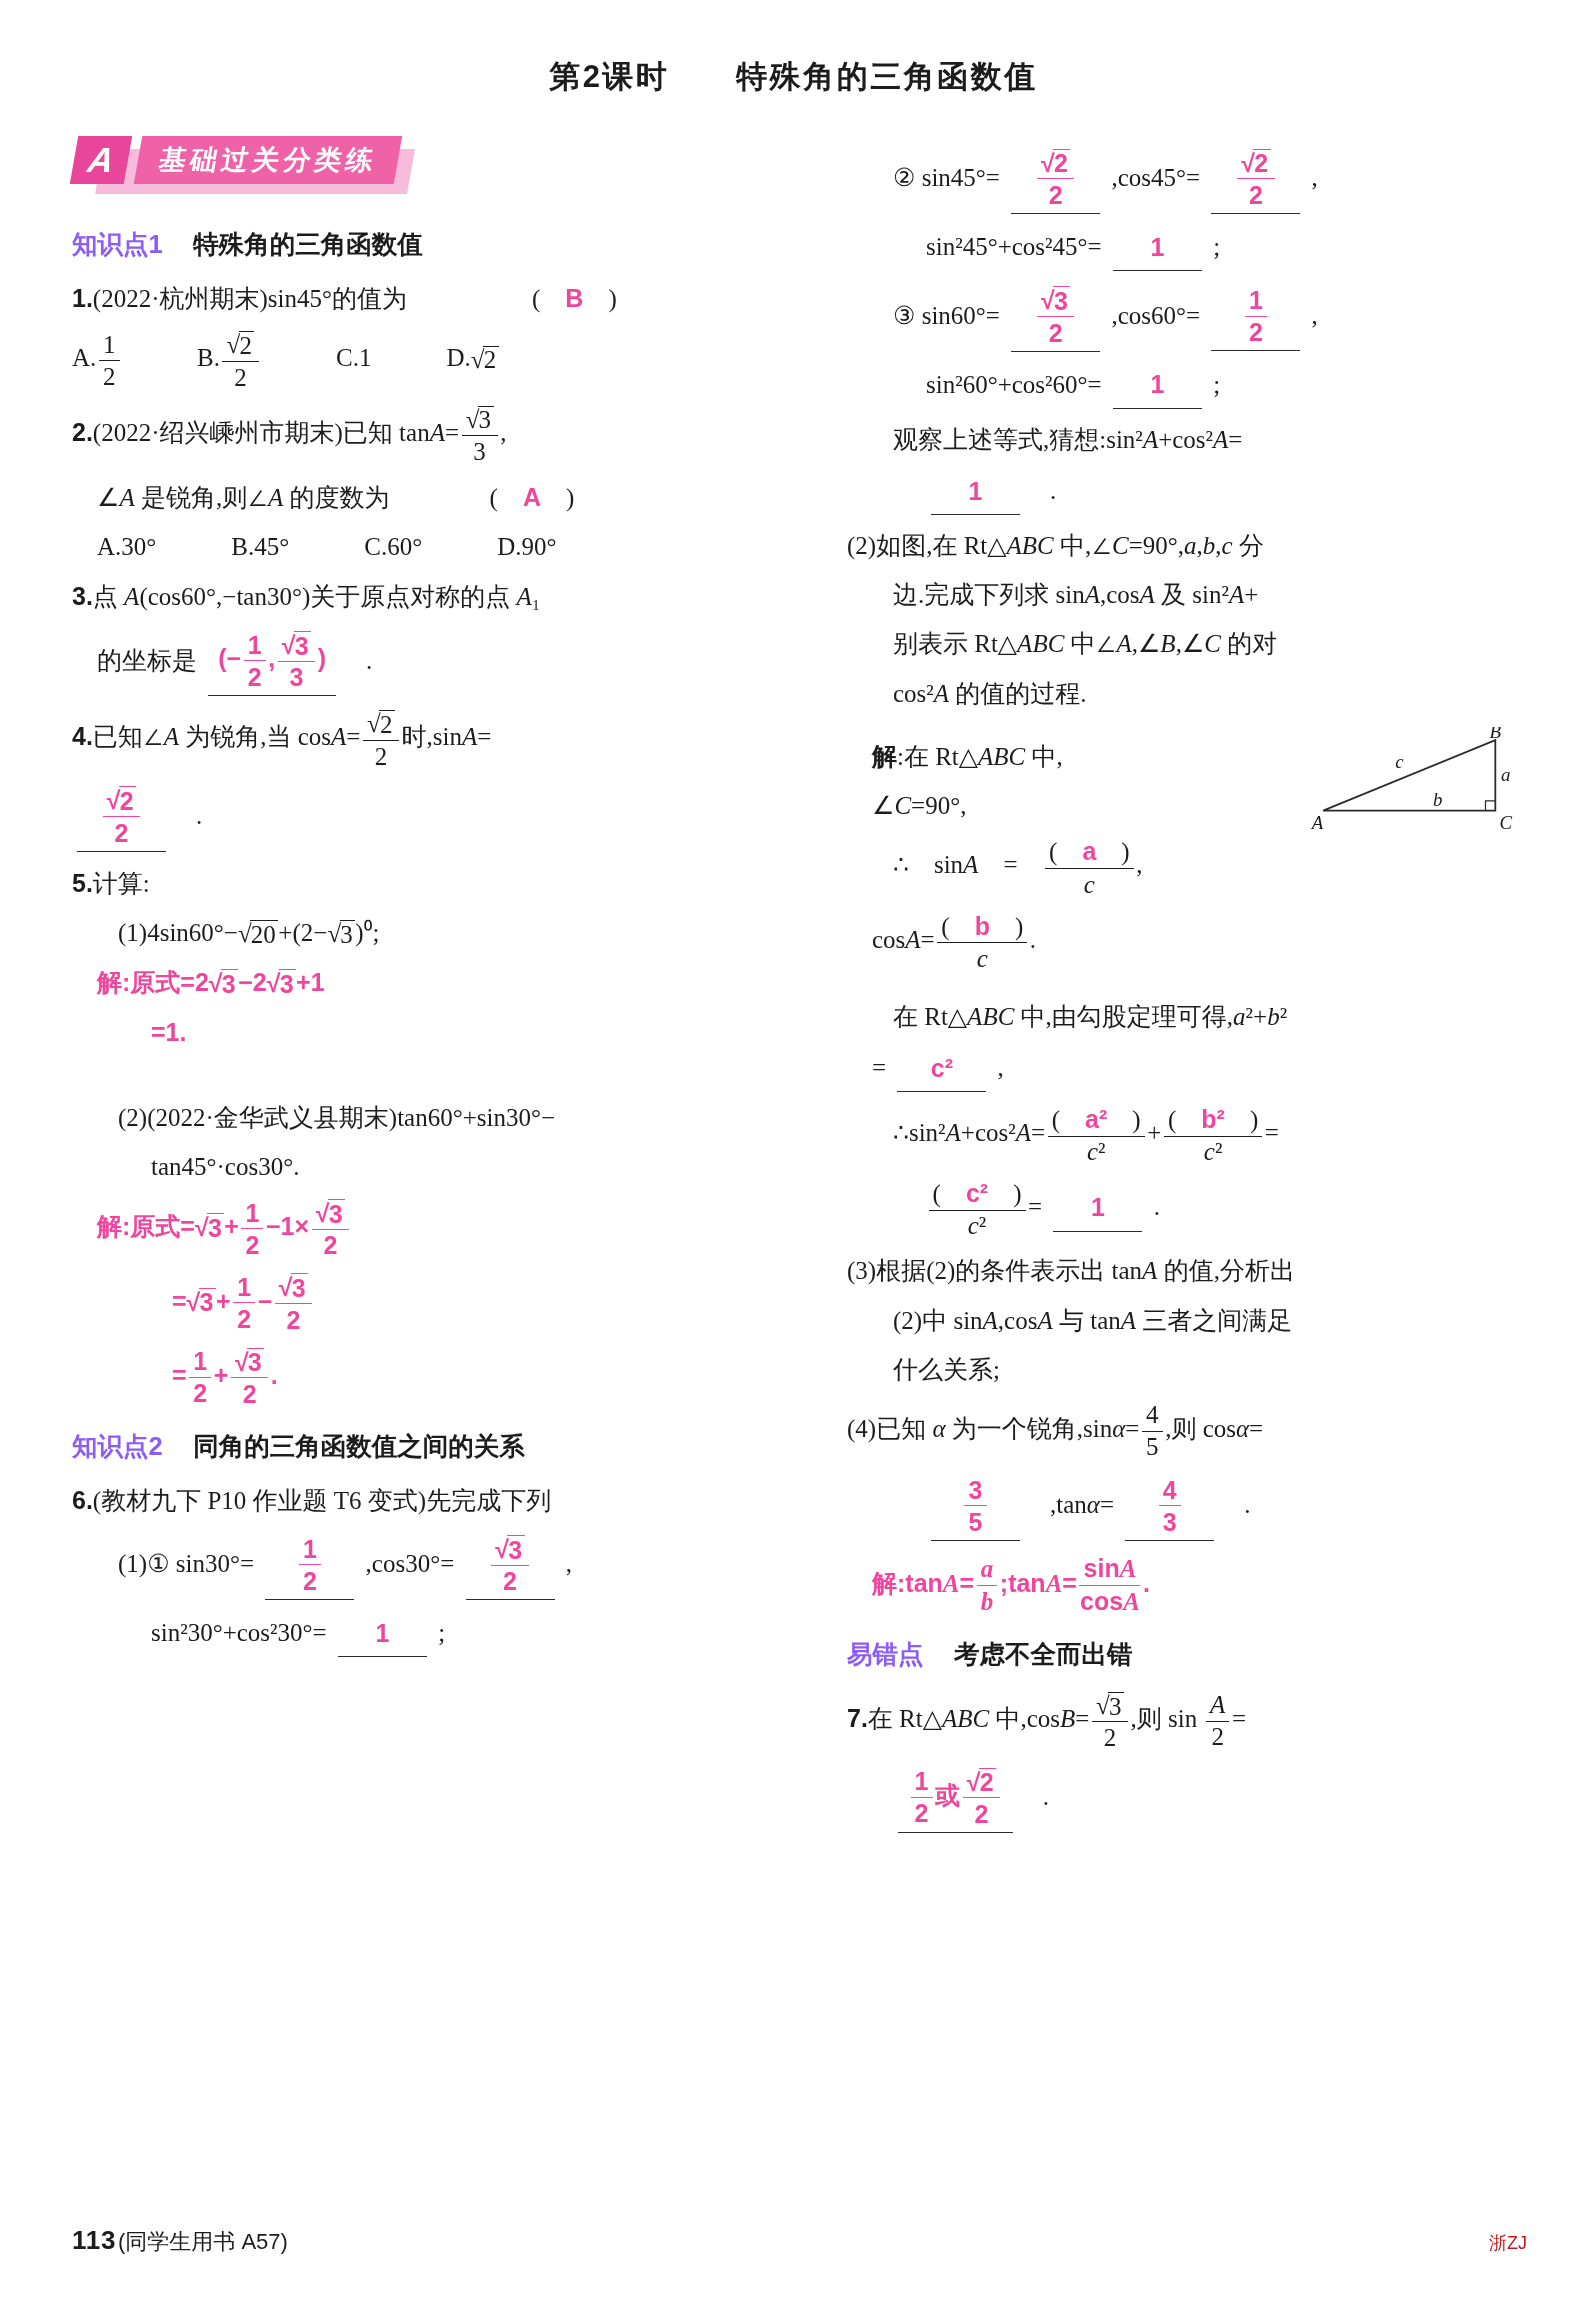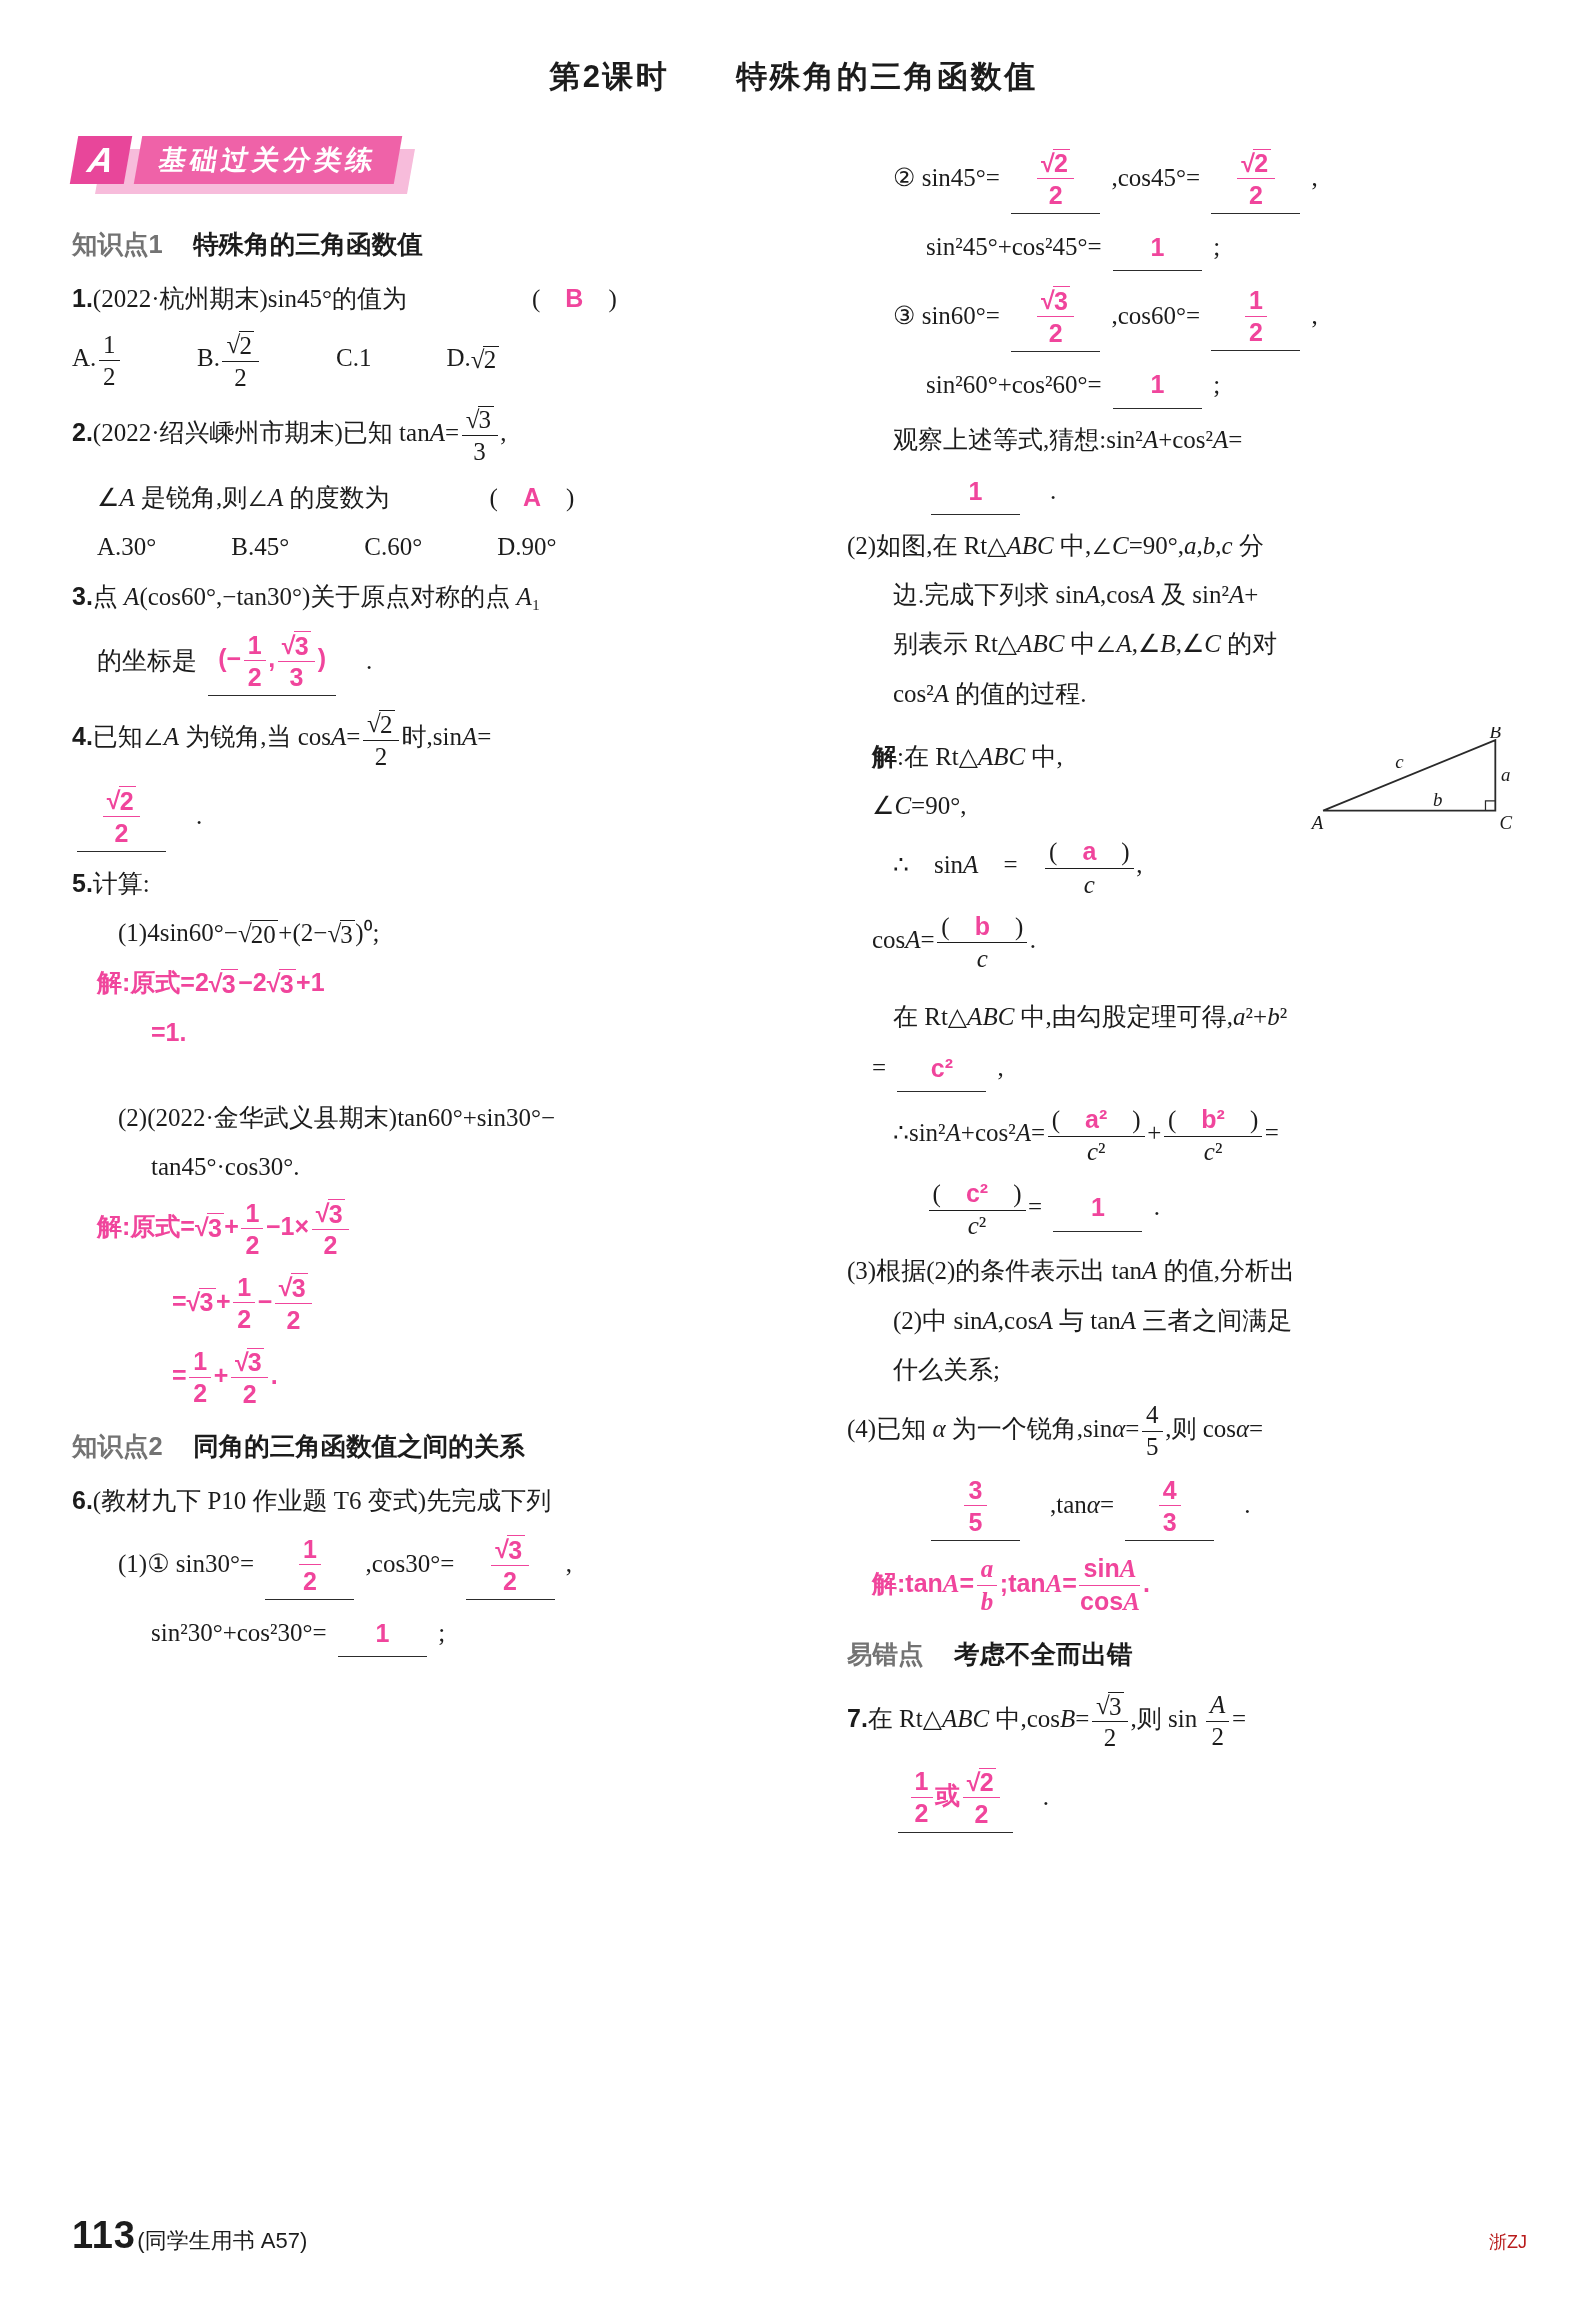--- a/index.html
+++ b/index.html
@@ -34,21 +34,21 @@
   }
   .banner-label{
     position:relative;background:#ef62a8;color:#fff;font-family:"Liberation Sans",sans-serif;
     font-weight:bold;font-size:27px;letter-spacing:4.1px;display:flex;align-items:center;
     padding:0 21.4px;transform:skewX(-10deg);margin-left:10px;
   }
 
   
   .var{font-style:italic;font-family:"Liberation Serif",serif;}
   .hei{font-family:"Liberation Sans",sans-serif;font-weight:bold;}
-  .kp-badge{color:#737373;font-family:"Liberation Sans",sans-serif;font-weight:bold;margin-right:5px;}
+  .kp-badge{color:#8b5cf6;font-family:"Liberation Sans",sans-serif;font-weight:bold;margin-right:5px;}
   .pink{color:#f0459c;}
   .frac{
     display:inline-flex;flex-direction:column;align-items:center;vertical-align:middle;
     line-height:1.12;margin:0 2.5px;text-align:center;
   }
   .frac .num{border-bottom:1.6px solid currentColor;padding:0 4.1px 1.6px;}
   .frac .den{padding-top:1.6px;}
   .sqrt{display:inline-flex;align-items:flex-start;}
   .sqrt .rad{line-height:1.05;transform:translateY(0.8px);}
   .sqrt .vinc{border-top:1.6px solid currentColor;padding:0.8px 2.5px 0 0.8px;margin-left:-1.6px;line-height:1.05;}
@@ -57,21 +57,21 @@
     padding:1.6px 10px 4.1px;margin:0 5px;vertical-align:middle;
   }
 
   
   .tri-block{overflow:hidden;}
   .tri-svg{float:right;margin:1.6px 0 5px 11.5px;}
   .tlabel{font-family:"Liberation Serif",serif;font-style:italic;font-size:23px;fill:#1a1a1a;}
 
   
   .footer{position:absolute;left:72px;right:49px;bottom:62px;display:flex;align-items:baseline;}
-  .pagenum{font-family:"Liberation Sans",sans-serif;font-weight:bold;font-size:38px;letter-spacing:0.8px;}
+  .pagenum{font-family:"Liberation Sans",sans-serif;font-weight:bold;font-size:26px;letter-spacing:0.8px;}
   .pagenote{font-family:"Liberation Sans",sans-serif;font-weight:normal;font-size:22px;margin-left:1.6px;}
   .region{margin-left:auto;color:#b91c1c;font-size:18px;font-family:"Liberation Sans",sans-serif;}
 </style>
 </head>
 <body>
 
 <div class="page">
 
   <div class="title">第2课时　　特殊角的三角函数值</div>
 

